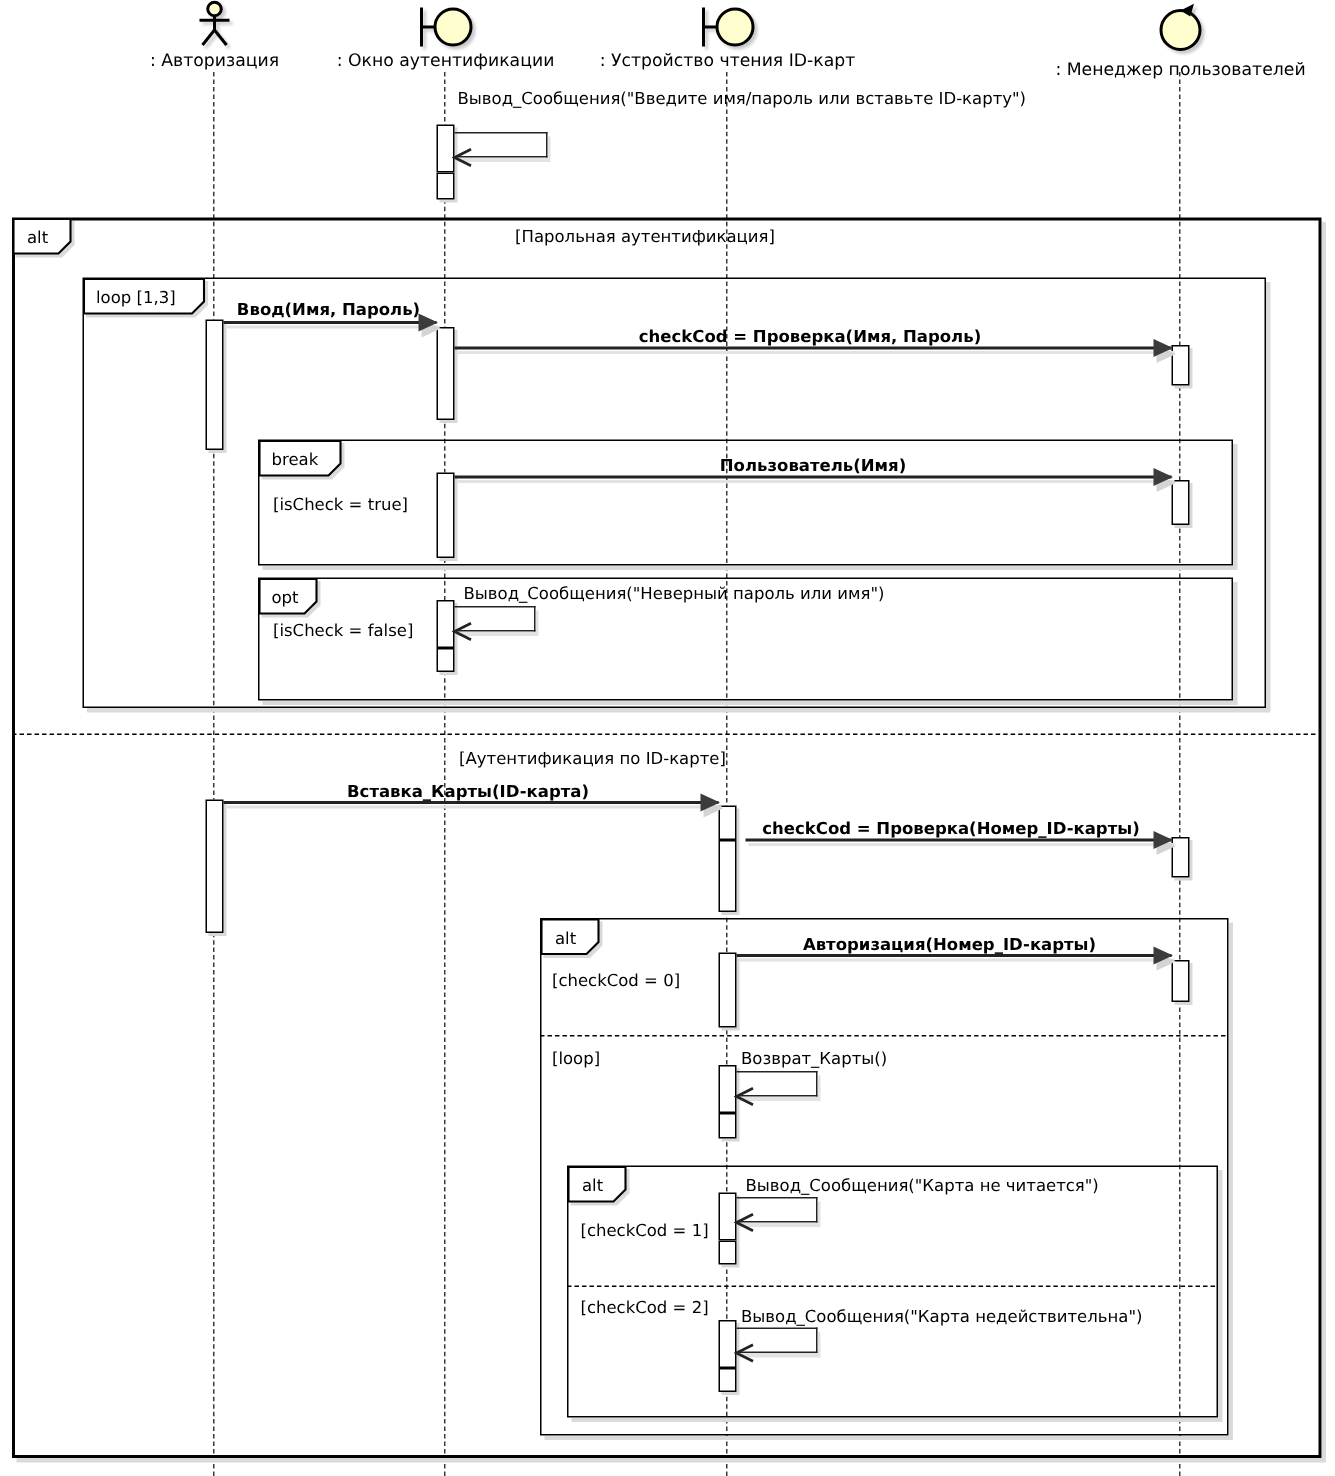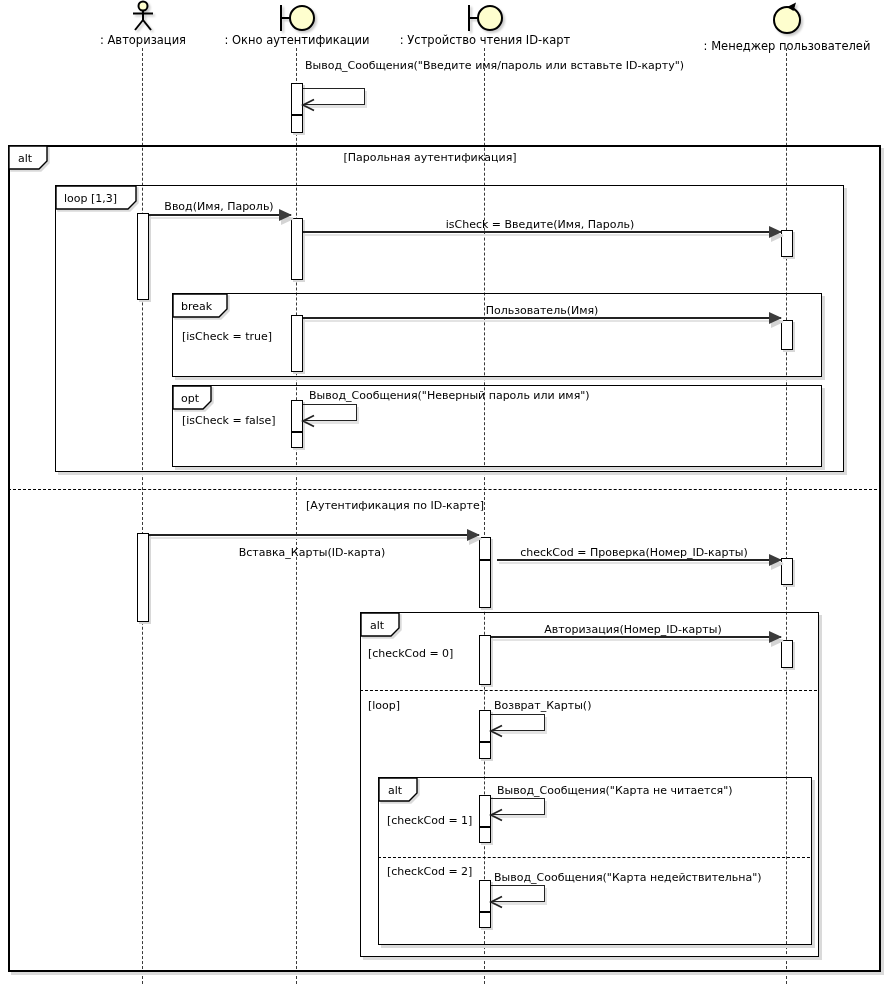--- a/index.html
+++ b/index.html
@@ -17,21 +17,21 @@
   .tab text{font-family:"DejaVu Sans",sans-serif;font-size:11px;fill:#000;}
   .guard{position:absolute;white-space:nowrap;}
   .guard.centered{transform:translateX(-50%);}
   .divider{position:absolute;height:0;border-top:1px dashed #000;}
   .activation{position:absolute;width:12px;background:#fff;border:1.2px solid #000;box-shadow:2px 2px 0 0 #d8d8d8;box-sizing:border-box;}
   .msg{position:absolute;height:0;border-top:2px solid #232323;box-shadow:2px 3px 0 0 #e3e3e3;}
   .ah{position:absolute;right:-1px;top:-7px;width:0;height:0;
       border-left:13px solid #3c3c3c;border-top:6px solid transparent;border-bottom:6px solid transparent;}
   .ahsh{position:absolute;right:-3px;top:-3px;width:0;height:0;
       border-left:13px solid #d4d4d4;border-top:6px solid transparent;border-bottom:6px solid transparent;}
-  .mlabel{position:absolute;transform:translateX(-50%);white-space:nowrap;}
+  .mlabel{position:absolute;transform:translateX(-50%);white-space:nowrap;font-weight:bold;}
   .slabel{position:absolute;white-space:nowrap;}
   .selfloop{position:absolute;height:17px;border:1.6px solid #232323;border-left:none;box-sizing:border-box;box-shadow:2px 3px 0 0 #e3e3e3;}
   .chev{position:absolute;left:-2px;top:9px;}
   .chev path{stroke:#232323;stroke-width:1.8;fill:none;}
 </style>
 </head>
 <body>
 
 <div class="canvas">
 
@@ -140,40 +140,40 @@
         <path d="M13 1.5 L2 7 L13 12.5"></path>
       </svg>
   </div>
 
   <div class="mlabel" style="left:219px;top:200px">Ввод(Имя, Пароль)</div>
   <div class="msg" style="left:149px;top:214px;width:142px">
     <span class="ahsh"></span>
     <span class="ah"></span>
   </div>
 
-  <div class="mlabel" style="left:540px;top:218px">isCheck = Введите(Имя, Пароль)</div>
+  <div class="mlabel" style="left:540px;top:218px">checkCod = Проверка(Имя, Пароль)</div>
   <div class="msg" style="left:303px;top:231px;width:478px">
     <span class="ahsh"></span>
     <span class="ah"></span>
   </div>
 
   <div class="mlabel" style="left:542px;top:304px">Пользователь(Имя)</div>
   <div class="msg" style="left:303px;top:317px;width:478px">
     <span class="ahsh"></span>
     <span class="ah"></span>
   </div>
 
   <div class="slabel" style="left:309px;top:389px">Вывод_Сообщения("Неверный пароль или имя")</div>
   <div class="selfloop" style="left:303px;top:404px;width:54px">
     <svg class="chev" width="14" height="14">
         <path d="M13 1.5 L2 7 L13 12.5"></path>
       </svg>
   </div>
 
-  <div class="mlabel" style="left:312px;top:546px">Вставка_Карты(ID-карта)</div>
+  <div class="mlabel" style="left:312px;top:521px">Вставка_Карты(ID-карта)</div>
   <div class="msg" style="left:149px;top:534px;width:330px">
     <span class="ahsh"></span>
     <span class="ah"></span>
   </div>
 
   <div class="mlabel" style="left:634px;top:546px">checkCod = Проверка(Номер_ID-карты)</div>
   <div class="msg" style="left:497px;top:559px;width:284px">
     <span class="ahsh"></span>
     <span class="ah"></span>
   </div>

